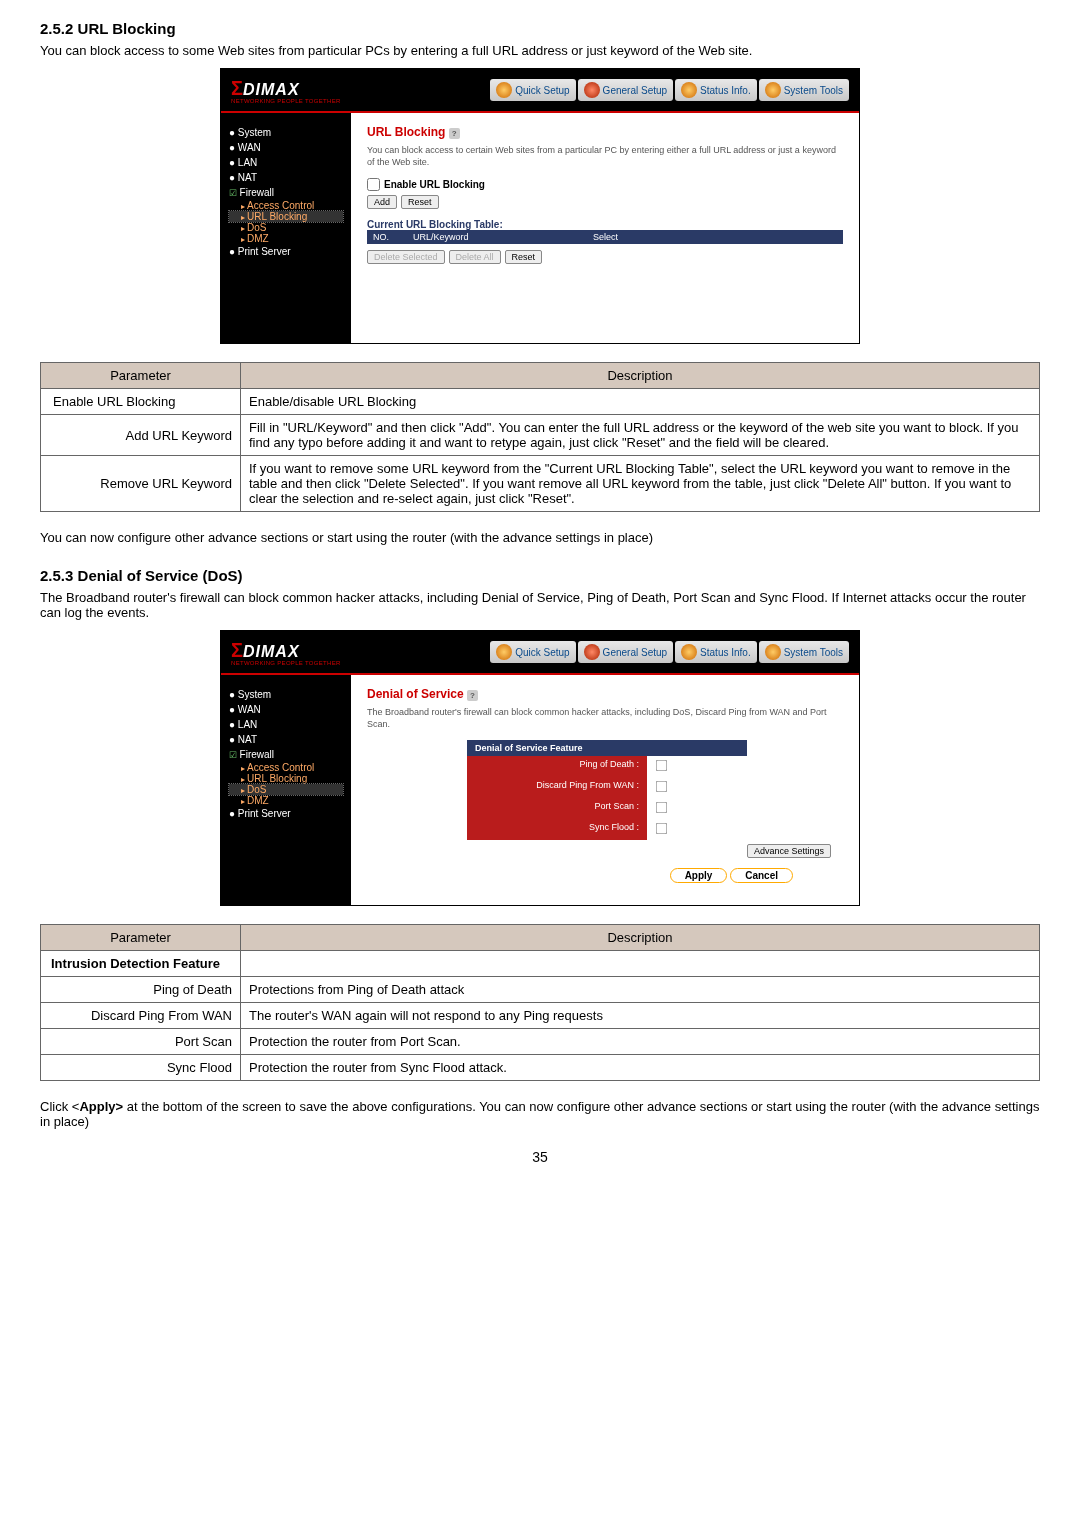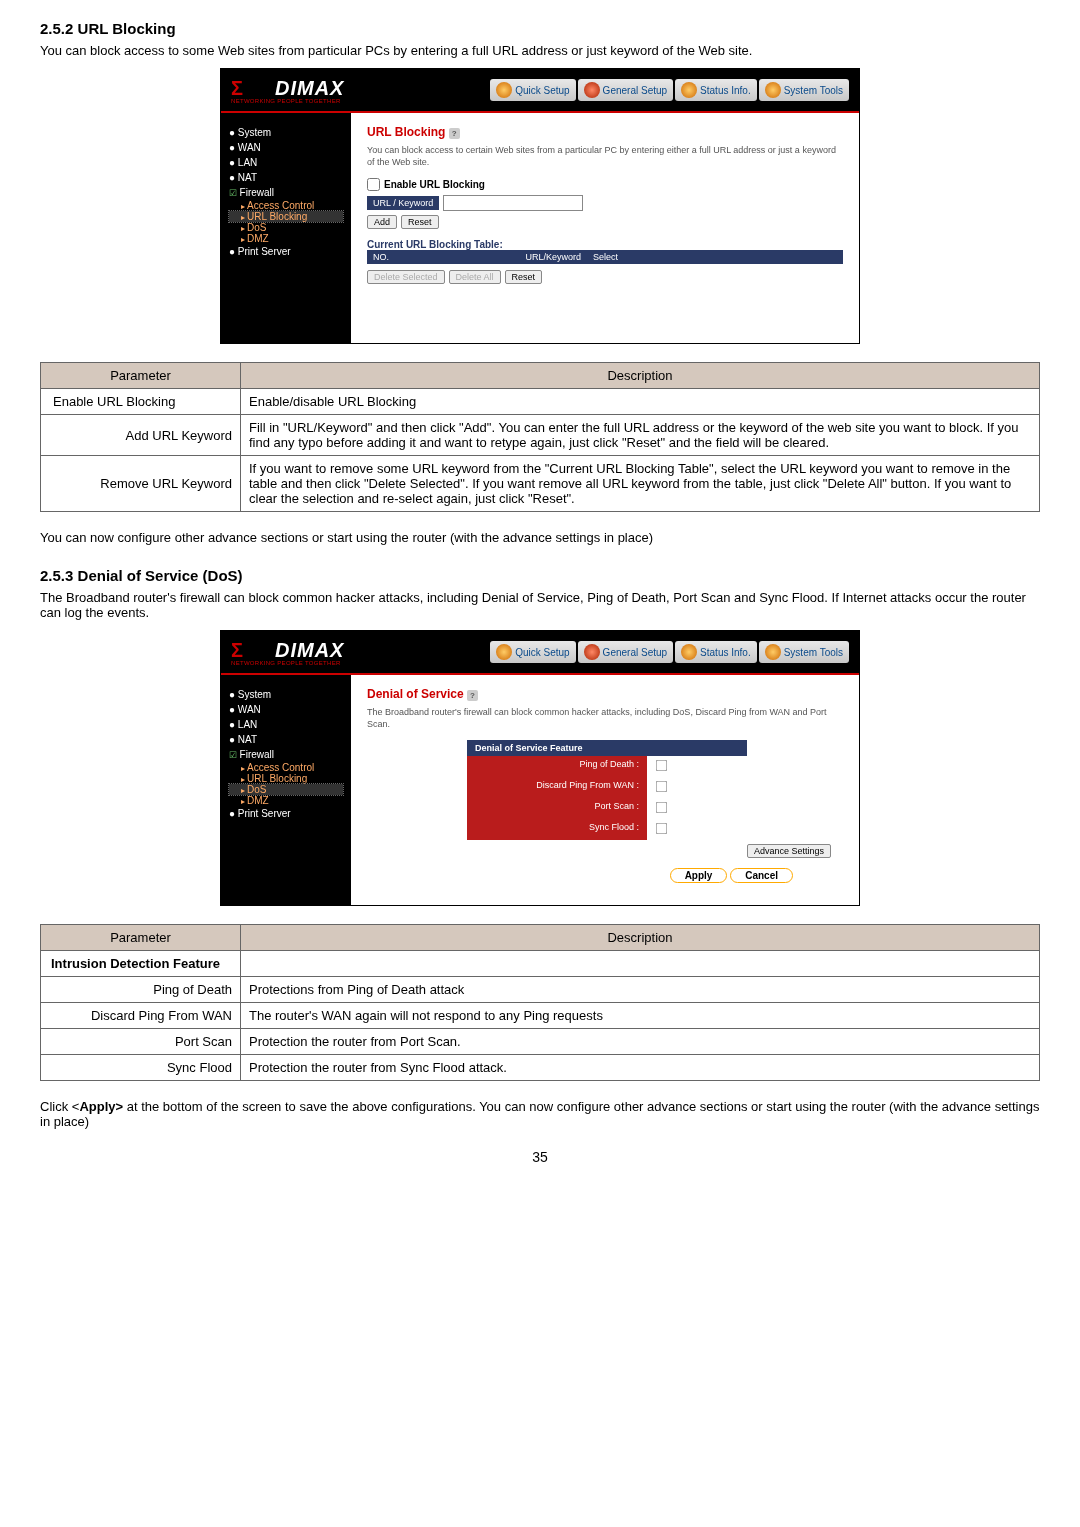--- a/index.html
+++ b/index.html
@@ -21,21 +21,21 @@
     .ss-header {
       background: #000;
       height: 42px;
       display: flex;
       align-items: center;
       justify-content: space-between;
       padding: 0 10px;
     }
     .logo { display: flex; align-items: baseline; color: #fff; font-family: Arial; font-weight: bold; }
     .logo-e { color: #c00; font-size: 20px; font-weight: bold; }
-    .logo-dimax { color: #fff; font-size: 20px; font-weight: bold; letter-spacing: 1px; font-style: italic; margin-left: 32px; }
+    .logo-dimax { color: #fff; font-size: 16px; font-weight: bold; letter-spacing: 1px; font-style: italic; }
     .logo-sub { color: #c00; font-size: 6px; letter-spacing: 0.3px; display: block; margin-top: -2px; }
     .nav-buttons { display: flex; gap: 2px; align-items: center; }
     .nav-btn {
       display: flex;
       align-items: center;
       gap: 3px;
       background: linear-gradient(#e8e8e8, #c8c8c8);
       border-radius: 3px;
       padding: 3px 6px;
       font-size: 10px;
@@ -174,31 +174,27 @@
       <div class="panel-title">
         <span>URL Blocking</span>
         <span class="help-icon">?</span>
       </div>
       <div class="panel-desc">You can block access to certain Web sites from a particular PC by entering either a full URL address or just a keyword of the Web site.</div>
       <div class="block-row">
         <input type="checkbox" style="">
         <span style="font-weight:bold">Enable URL Blocking</span>
       </div>
       <div class="block-row">
-        <span class="block-label">URL / Keyword</span>
-        <input class="tiny-input" style="">
-      </div>
-      <div class="block-row">
         <button class="tiny-btn">Add</button>
         <button class="tiny-btn">Reset</button>
       </div>
       <div style="font-weight:bold;color:#2a3a66;margin-top:10px">Current URL Blocking Table:</div>
       <div class="table-header">
         <div class="th" style="width:40px">NO.</div>
-        <div class="th" style="width:180px;text-align:right">URL/Keyword</div>
+        <div class="th" style="width:180px;text-align:left">URL/Keyword</div>
         <div class="th" style="width:60px">Select</div>
       </div>
       <div class="block-row" style="margin-top:6px">
         <button class="tiny-btn disabled">Delete Selected</button>
         <button class="tiny-btn disabled">Delete All</button>
         <button class="tiny-btn">Reset</button>
       </div>
     </div>
   </div>
 </div>

